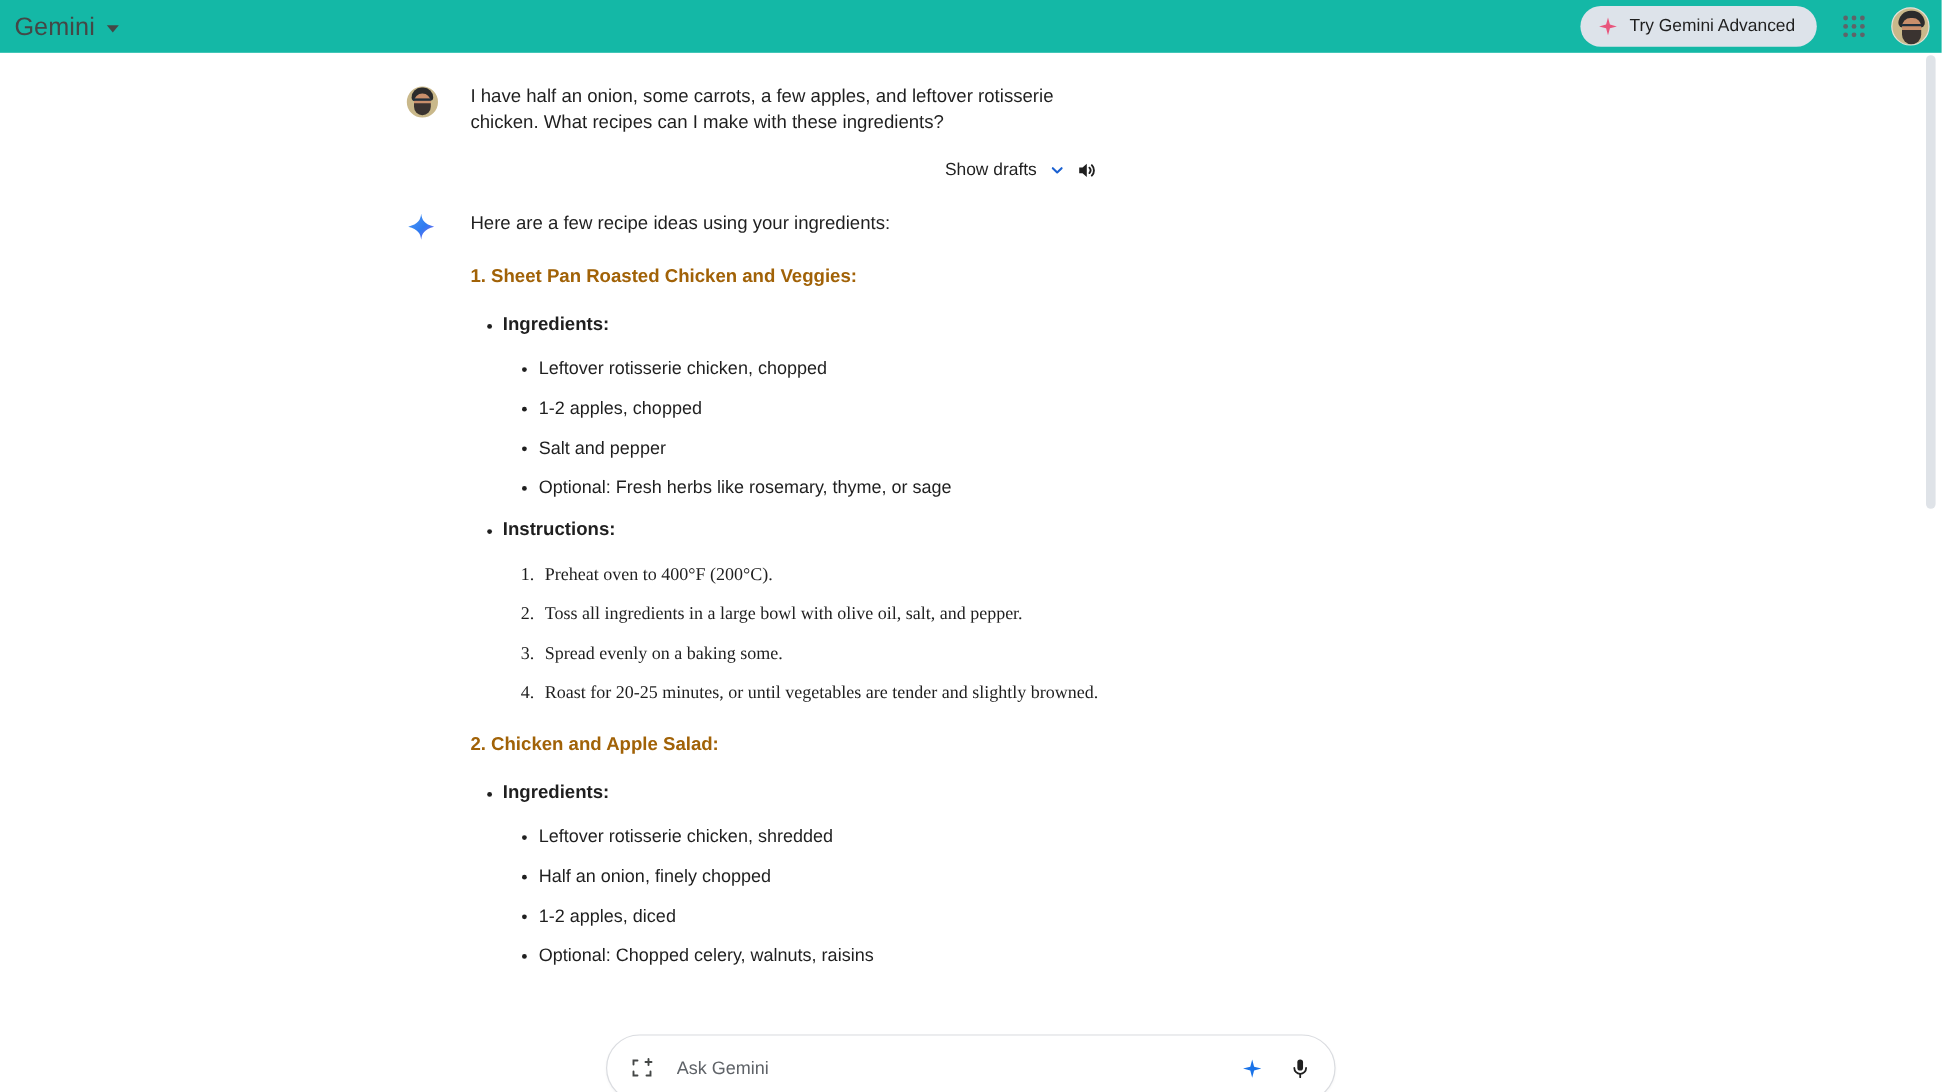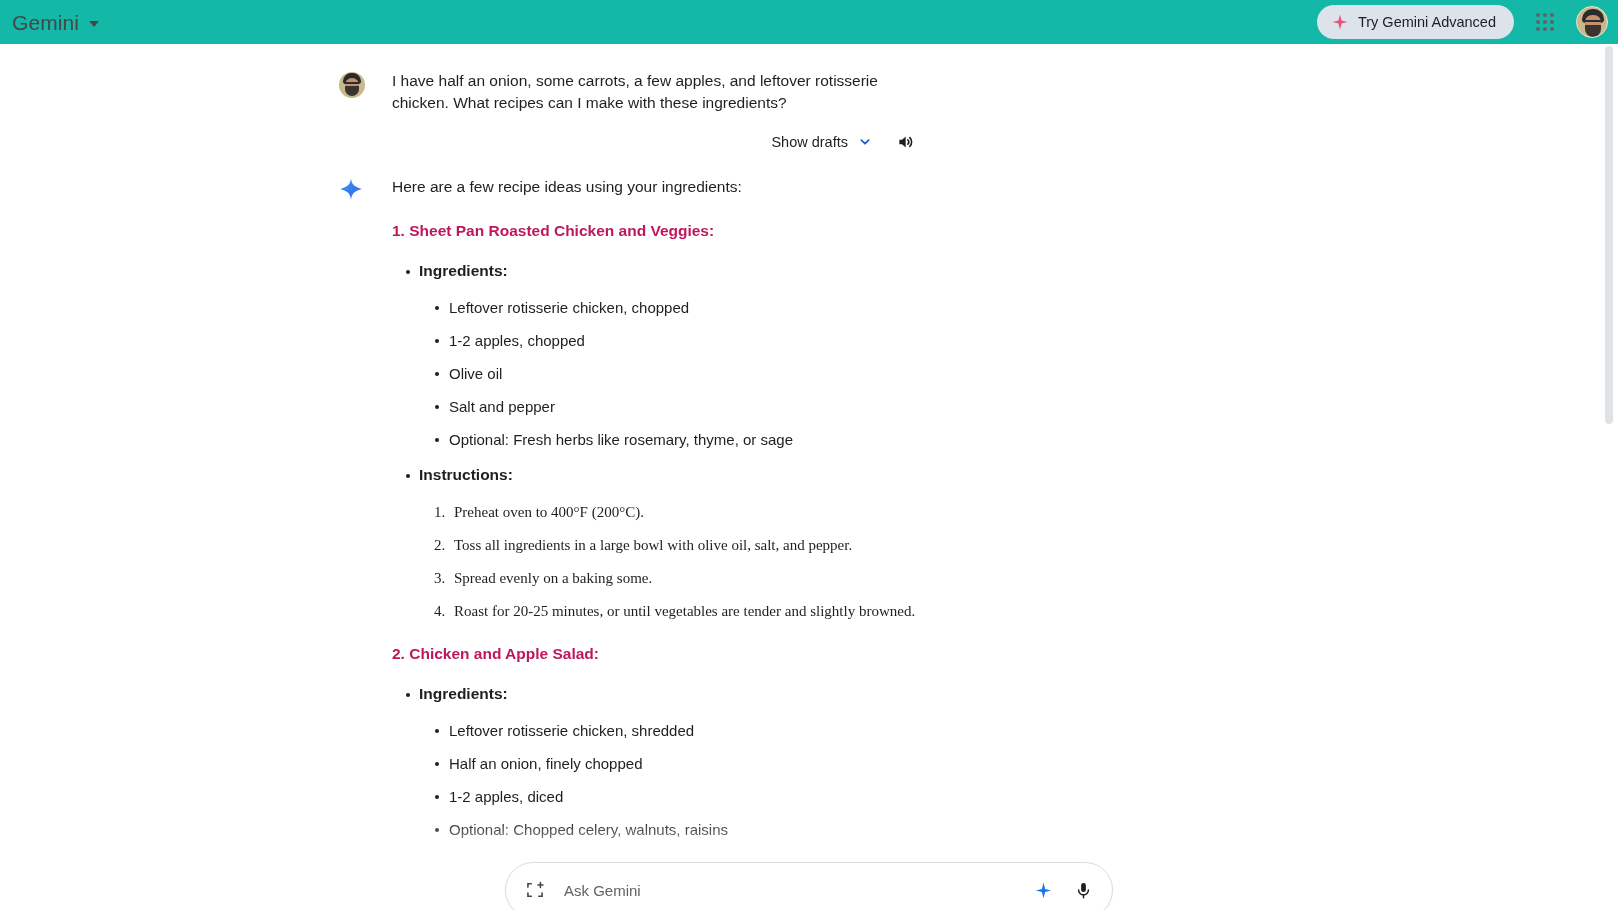--- a/index.html
+++ b/index.html
@@ -160,21 +160,21 @@
     margin-left: 27px;
     font-size: 15.5px;
     line-height: 21.5px;
     color: #1f1f1f;
     max-width: 545px;
   }
 
   .draft-bar {
     display: flex; align-items: center;
     justify-content: flex-end;
-    gap: 22px;
+    gap: 6px;
     margin-top: 18px;
     padding-right: 22px;
   }
   .show-drafts {
     display: flex; align-items: center; gap: 9px;
     cursor: pointer;
   }
   .show-drafts-label {
     font-size: 14.5px;
     color: #1f1f1f;
@@ -197,21 +197,21 @@
   }
   .gem-intro {
     font-size: 15.5px;
     line-height: 22px;
     color: #1f1f1f;
   }
 
   .recipe-title {
     font-size: 15.5px;
     font-weight: bold;
-    color: #be185d;
+    color: #a16207;
     margin-top: 24px;
     padding-left: 0;
   }
 
   ul.lvl1 {
     margin: 22px 0 0 0;
     padding-left: 14px;
     list-style: none;
   }
   ul.lvl1 > li {
@@ -430,21 +430,20 @@
         <div class="gem-intro">Here are a few recipe ideas using your ingredients:</div>
 
         <div class="recipe-title">1. Sheet Pan Roasted Chicken and Veggies:</div>
 
         <ul class="lvl1">
           <li>
             <span>Ingredients:</span>
             <ul class="lvl2">
               <li>Leftover rotisserie chicken, chopped</li>
               <li>1-2 apples, chopped</li>
-              <li>Olive oil</li>
               <li>Salt and pepper</li>
               <li>Optional: Fresh herbs like rosemary, thyme, or sage</li>
             </ul>
           </li>
           <li class="sec-gap">
             <span>Instructions:</span>
             <ol class="lvl2">
               <li>Preheat oven to 400°F (200°C).</li>
               <li>Toss all ingredients in a large bowl with olive oil, salt, and pepper.</li>
               <li>Spread evenly on a baking some.</li>

